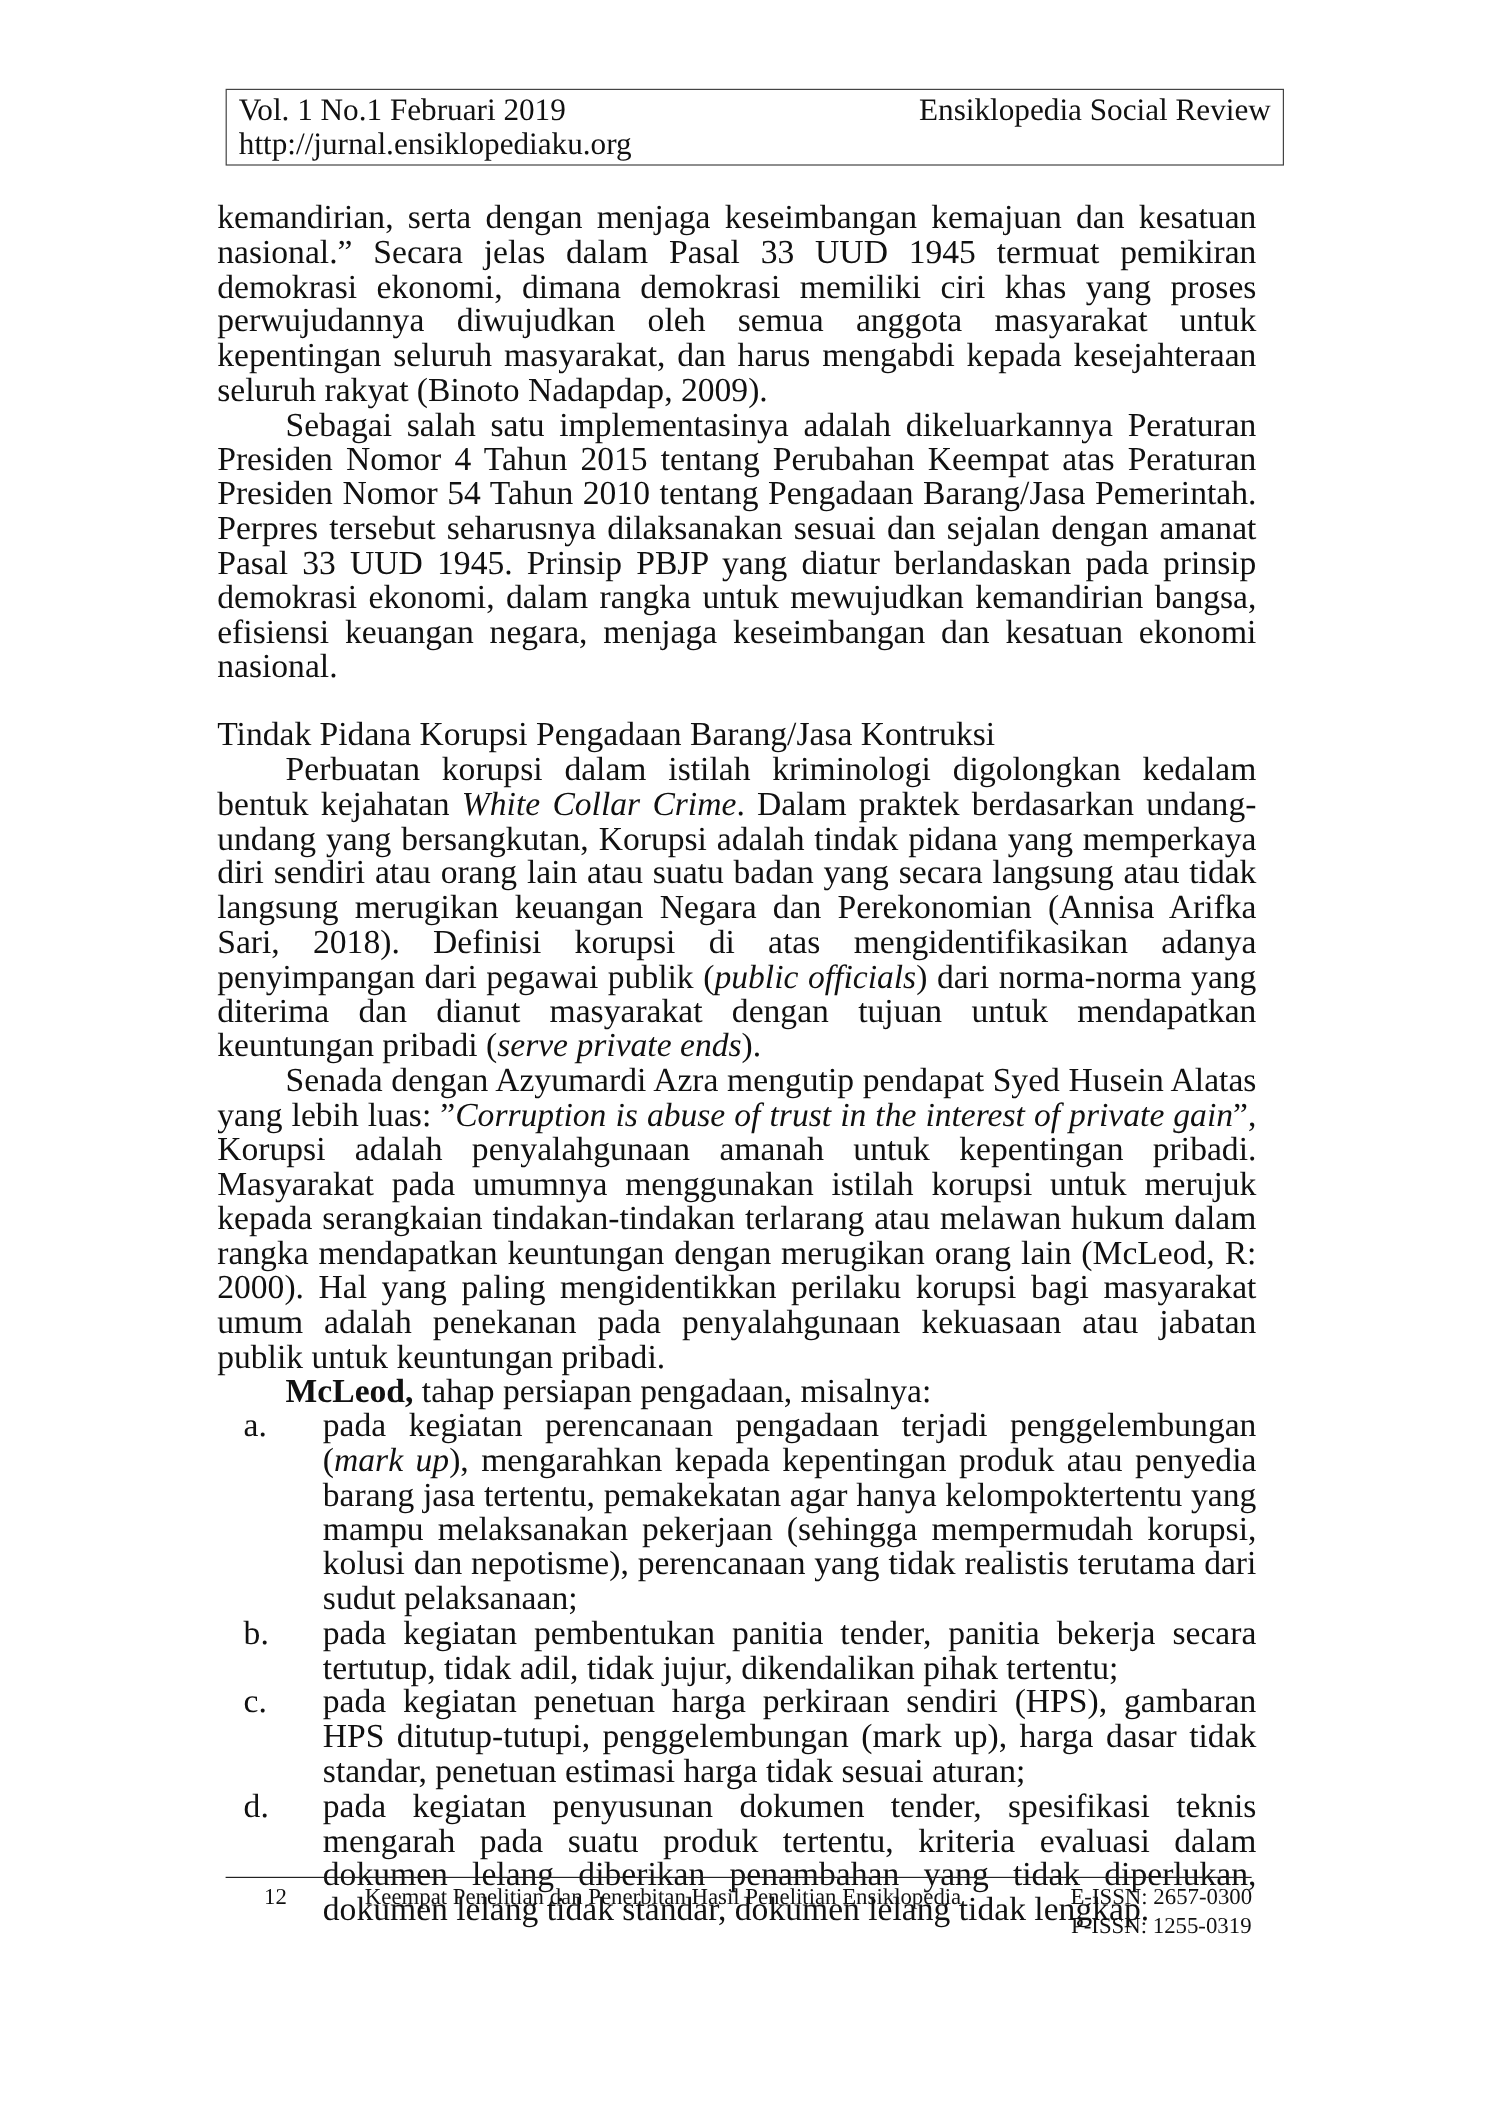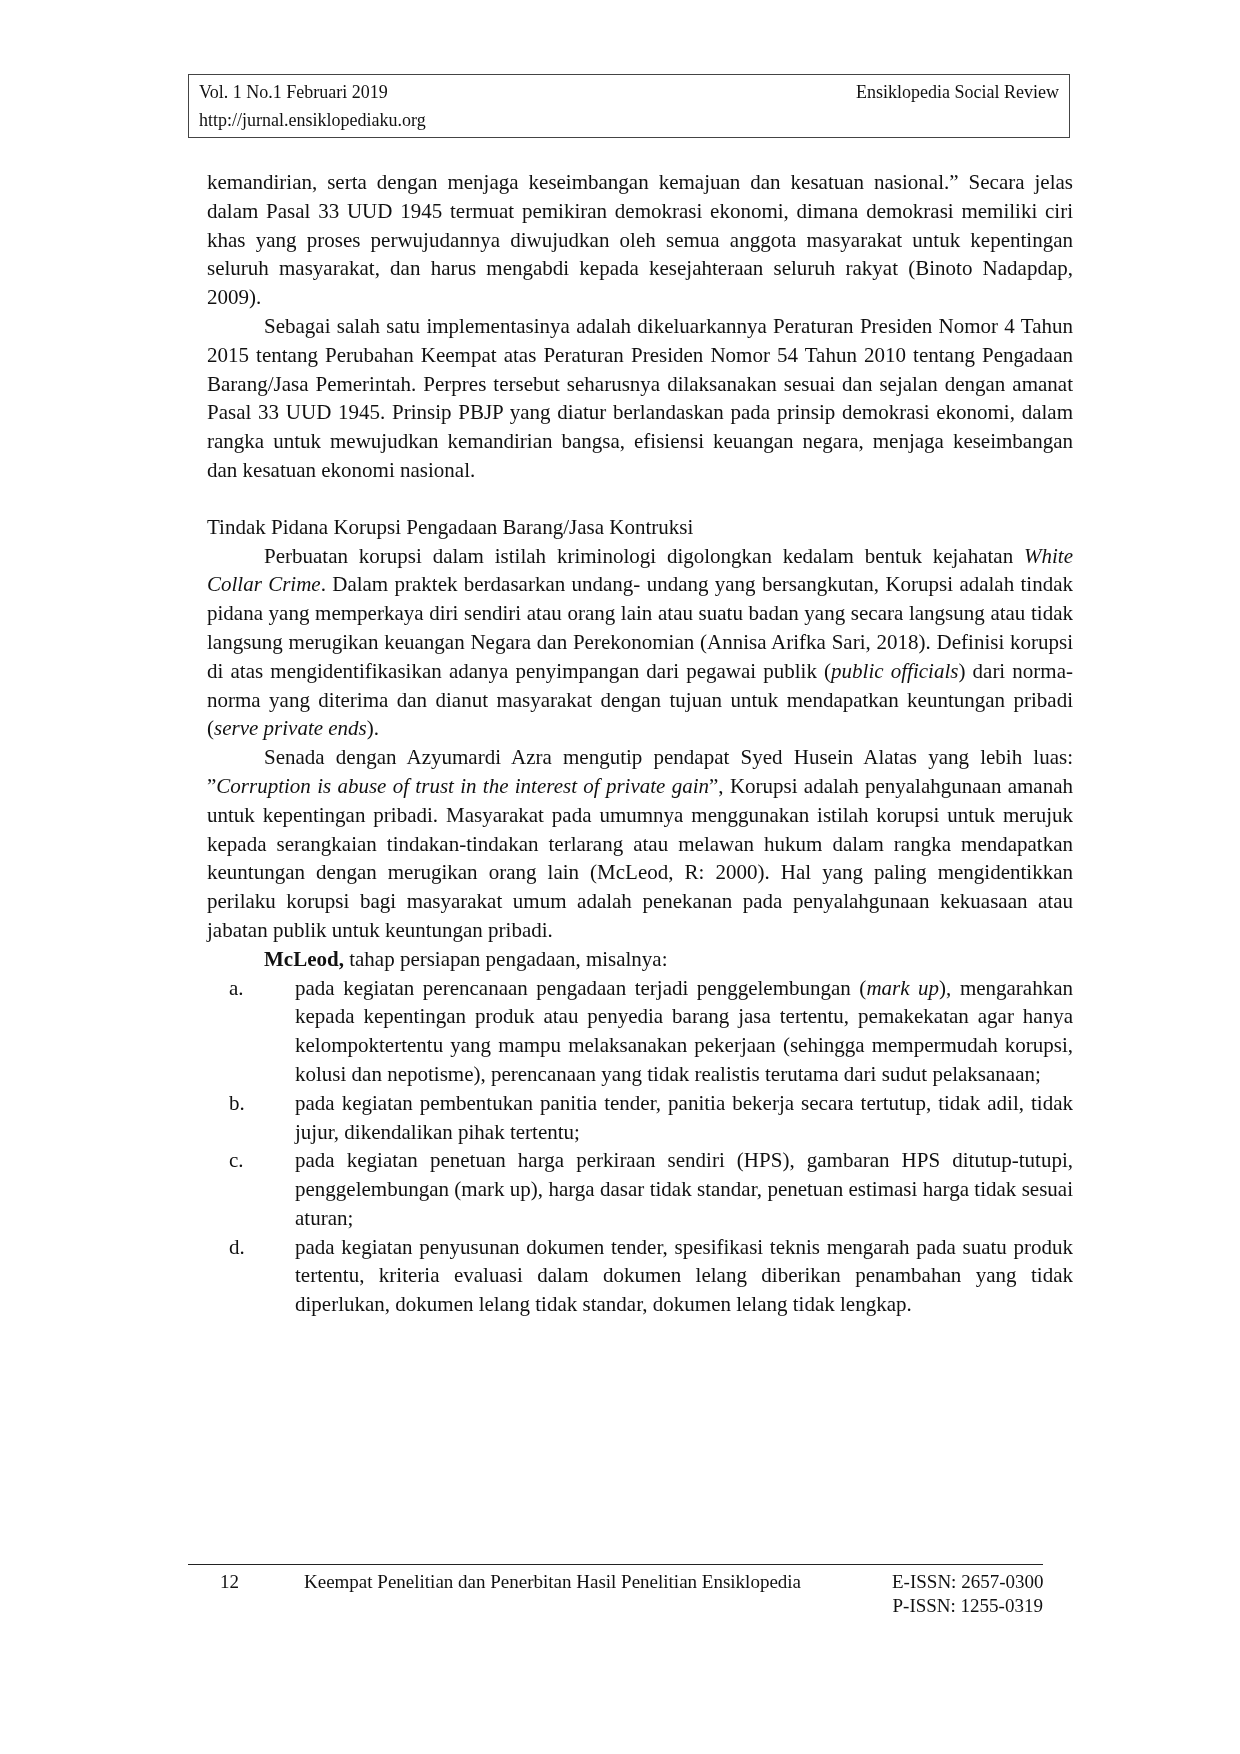--- a/index.html
+++ b/index.html
@@ -3,26 +3,26 @@
 <meta charset="utf-8">
 <style>
   html, body { margin: 0; padding: 0; background: #ffffff; }
   body {
     width: 1240px; height: 1754px; position: relative; overflow: hidden;
     font-family: "Liberation Serif", "DejaVu Serif", serif; color: #111;
   }
   .header-box {
     position: absolute; left: 188px; top: 74px; width: 882px; height: 64px;
     border: 1.5px solid #444; box-sizing: border-box;
-    font-size: 18px; line-height: 28px; padding: 3px 10px 0 10px;
+    font-size: 26px; line-height: 28px; padding: 3px 10px 0 10px;
   }
   .header-row { display: flex; justify-content: space-between; }
   .content {
-    position: absolute; left: 207px; top: 168px; width: 866px;
-    font-size: 21px; line-height: 28.8px; text-align: justify;
+    position: absolute; left: 181px; top: 168px; width: 866px;
+    font-size: 28px; line-height: 28.8px; text-align: justify;
   }
   .content p { margin: 0; }
   .indent { text-indent: 57px; }
   .heading { font-weight: normal; margin-top: 28px !important; }
   .list { margin: 0; padding: 0; list-style: none; }
   .list li { display: flex; }
   .list .marker { width: 57px; flex: 0 0 57px; text-align: right; padding-right: 19px; box-sizing: border-box; text-align: left; padding-left: 22px; }
   .list .body { flex: 1; text-align: justify; margin-left: 31px; }
   .footer-rule {
     position: absolute; left: 188px; top: 1564px; width: 855px; border-top: 1.5px solid #222;

